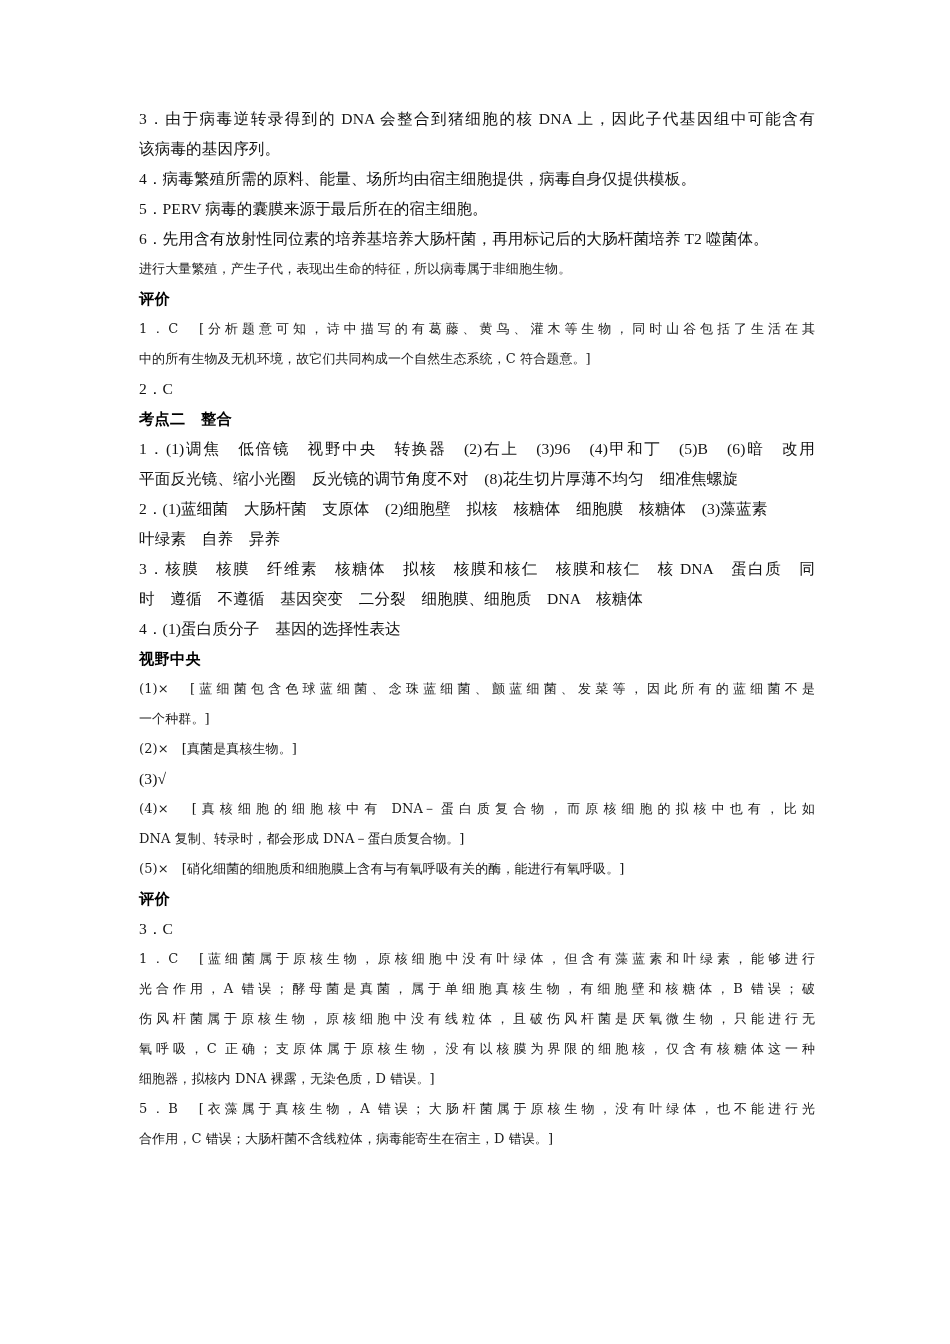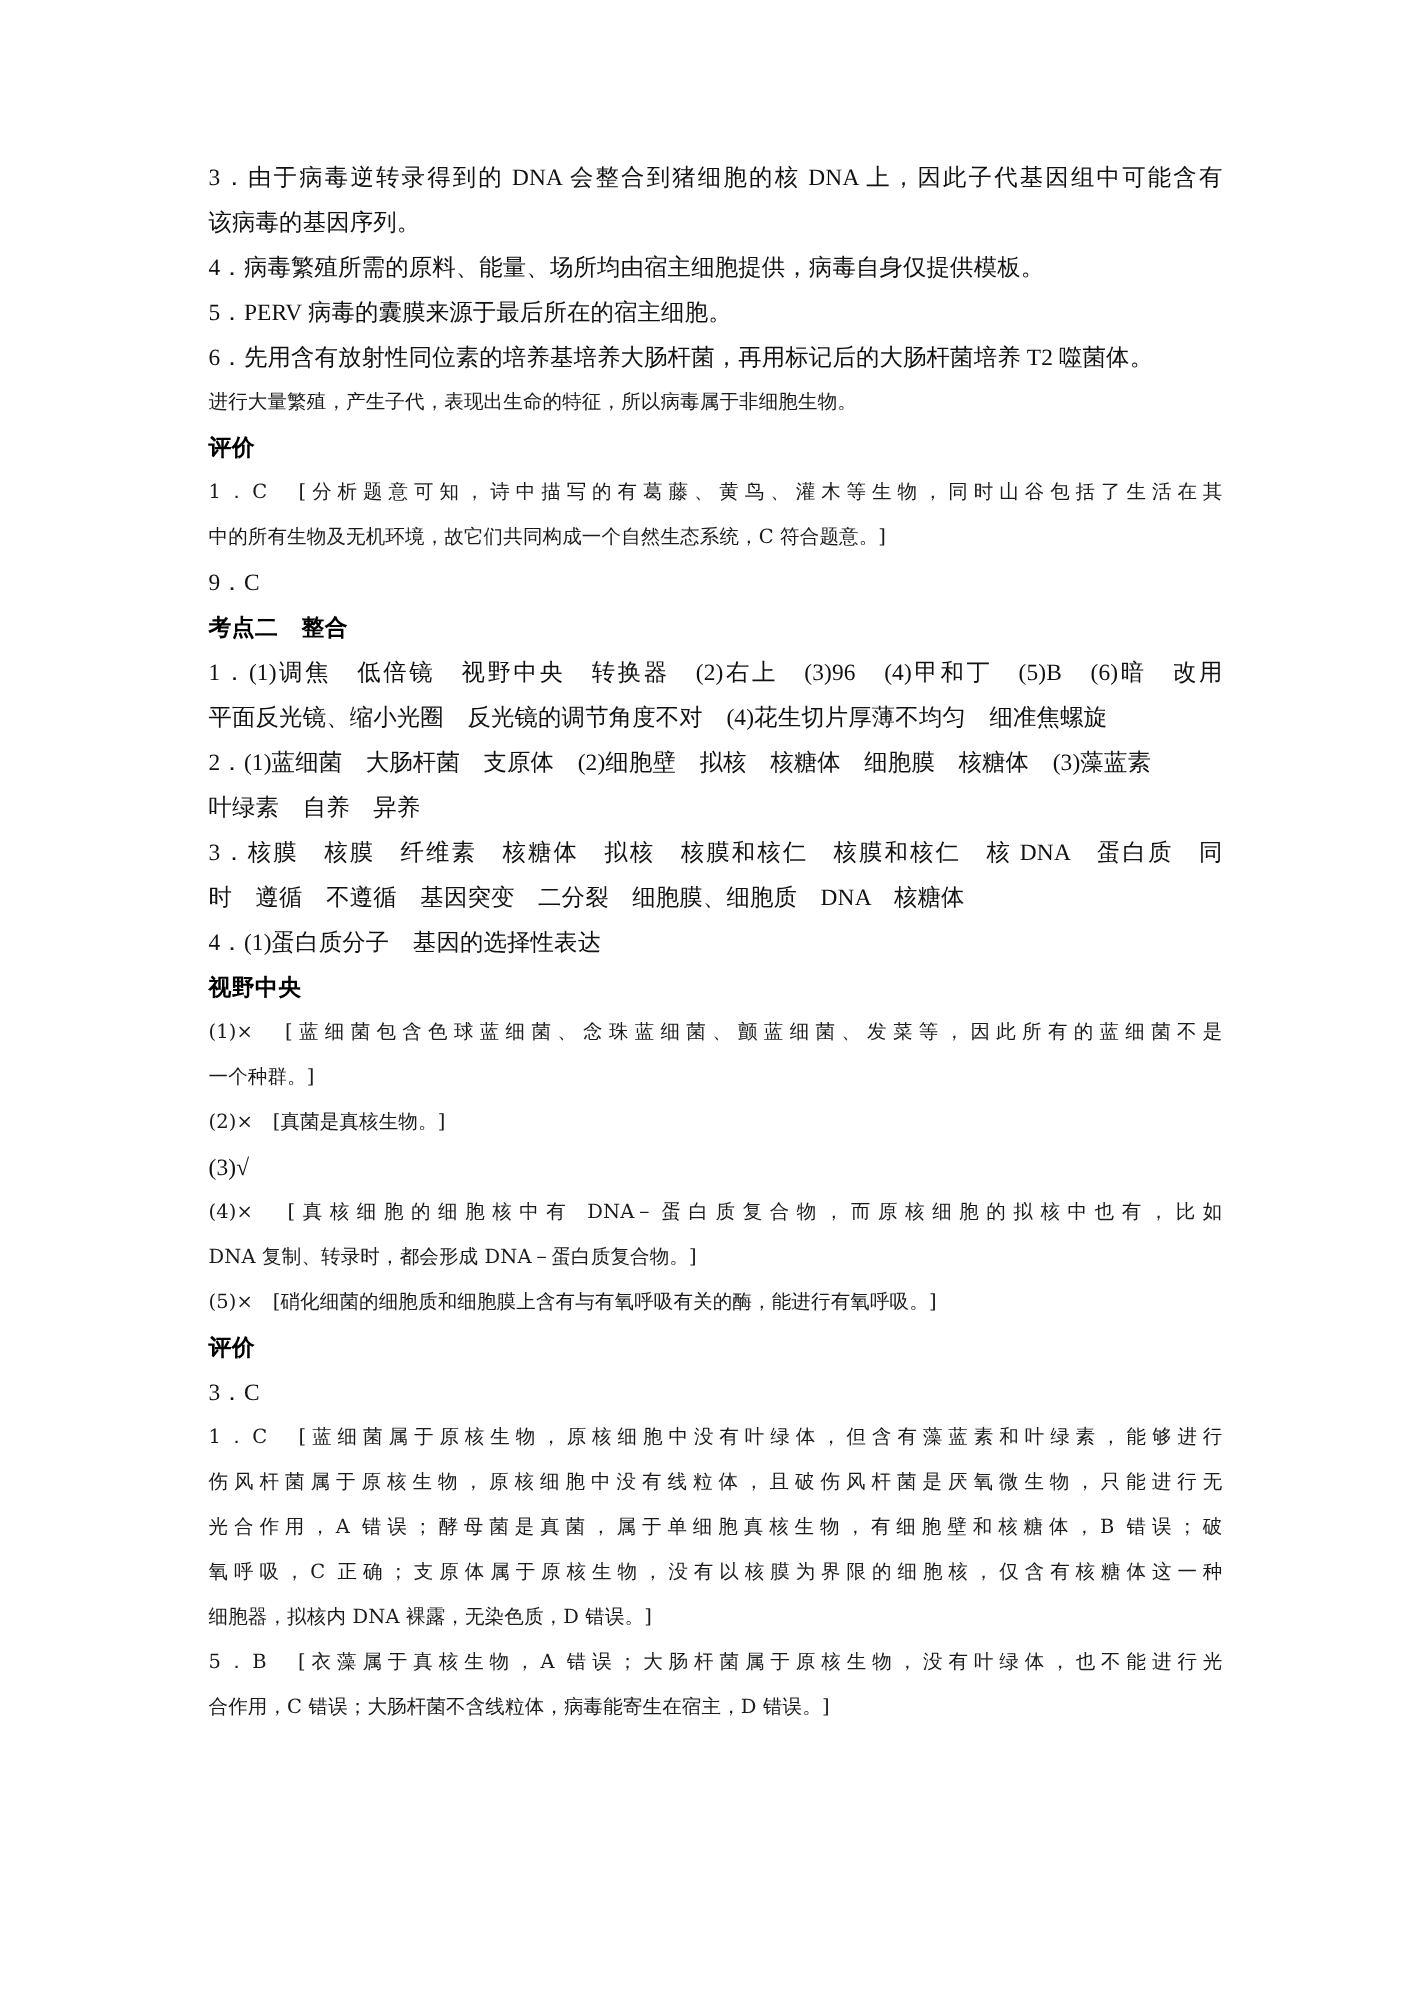--- a/index.html
+++ b/index.html
@@ -79,47 +79,47 @@
     <div class="ln song nojust">该病毒的基因序列。</div>
     <div class="ln song nojust">4．病毒繁殖所需的原料、能量、场所均由宿主细胞提供，病毒自身仅提供模板。</div>
     <div class="ln song nojust">5．PERV 病毒的囊膜来源于最后所在的宿主细胞。</div>
     <div class="ln song nojust">6．先用含有放射性同位素的培养基培养大肠杆菌，再用标记后的大肠杆菌培养 T2 噬菌体。</div>
     <div class="ln kai nojust">进行大量繁殖，产生子代，表现出生命的特征，所以病毒属于非细胞生物。</div>
 
     <div class="hei">评价</div>
 
     <div class="ln kai just">1．C　[分析题意可知，诗中描写的有葛藤、黄鸟、灌木等生物，同时山谷包括了生活在其</div>
     <div class="ln kai nojust">中的所有生物及无机环境，故它们共同构成一个自然生态系统，C 符合题意。]</div>
-    <div class="ln song nojust">9．C</div>
+    <div class="ln song nojust">2．C</div>
 
     <div class="hei">考点二　整合</div>
 
     <div class="ln song just">1．(1)调焦　低倍镜　视野中央　转换器　(2)右上　(3)96　(4)甲和丁　(5)B　(6)暗　改用</div>
-    <div class="ln song nojust">平面反光镜、缩小光圈　反光镜的调节角度不对　(4)花生切片厚薄不均匀　细准焦螺旋</div>
+    <div class="ln song nojust">平面反光镜、缩小光圈　反光镜的调节角度不对　(8)花生切片厚薄不均匀　细准焦螺旋</div>
     <div class="ln song nojust">2．(1)蓝细菌　大肠杆菌　支原体　(2)细胞壁　拟核　核糖体　细胞膜　核糖体　(3)藻蓝素</div>
     <div class="ln song nojust">叶绿素　自养　异养</div>
     <div class="ln song just">3．核膜　核膜　纤维素　核糖体　拟核　核膜和核仁　核膜和核仁　核 DNA　蛋白质　同</div>
     <div class="ln song nojust">时　遵循　不遵循　基因突变　二分裂　细胞膜、细胞质　DNA　核糖体</div>
     <div class="ln song nojust">4．(1)蛋白质分子　基因的选择性表达</div>
 
     <div class="hei">视野中央</div>
 
     <div class="ln kai just">(1)×　[蓝细菌包含色球蓝细菌、念珠蓝细菌、颤蓝细菌、发菜等，因此所有的蓝细菌不是</div>
     <div class="ln kai nojust">一个种群。]</div>
     <div class="ln kai nojust">(2)×　[真菌是真核生物。]</div>
     <div class="ln song nojust">(3)√</div>
     <div class="ln kai just">(4)×　[真核细胞的细胞核中有 DNA－蛋白质复合物，而原核细胞的拟核中也有，比如</div>
     <div class="ln kai nojust">DNA 复制、转录时，都会形成 DNA－蛋白质复合物。]</div>
     <div class="ln kai nojust">(5)×　[硝化细菌的细胞质和细胞膜上含有与有氧呼吸有关的酶，能进行有氧呼吸。]</div>
 
     <div class="hei">评价</div>
 
     <div class="ln song nojust">3．C</div>
     <div class="ln kai just">1．C　[蓝细菌属于原核生物，原核细胞中没有叶绿体，但含有藻蓝素和叶绿素，能够进行</div>
+    <div class="ln kai just">光合作用，A 错误；酵母菌是真菌，属于单细胞真核生物，有细胞壁和核糖体，B 错误；破</div>
     <div class="ln kai just">伤风杆菌属于原核生物，原核细胞中没有线粒体，且破伤风杆菌是厌氧微生物，只能进行无</div>
-    <div class="ln kai just">光合作用，A 错误；酵母菌是真菌，属于单细胞真核生物，有细胞壁和核糖体，B 错误；破</div>
     <div class="ln kai just">氧呼吸，C 正确；支原体属于原核生物，没有以核膜为界限的细胞核，仅含有核糖体这一种</div>
     <div class="ln kai nojust">细胞器，拟核内 DNA 裸露，无染色质，D 错误。]</div>
     <div class="ln kai just">5．B　[衣藻属于真核生物，A 错误；大肠杆菌属于原核生物，没有叶绿体，也不能进行光</div>
     <div class="ln kai nojust">合作用，C 错误；大肠杆菌不含线粒体，病毒能寄生在宿主，D 错误。]</div>
 
   </div>
 </div>
 
 </body></html>

